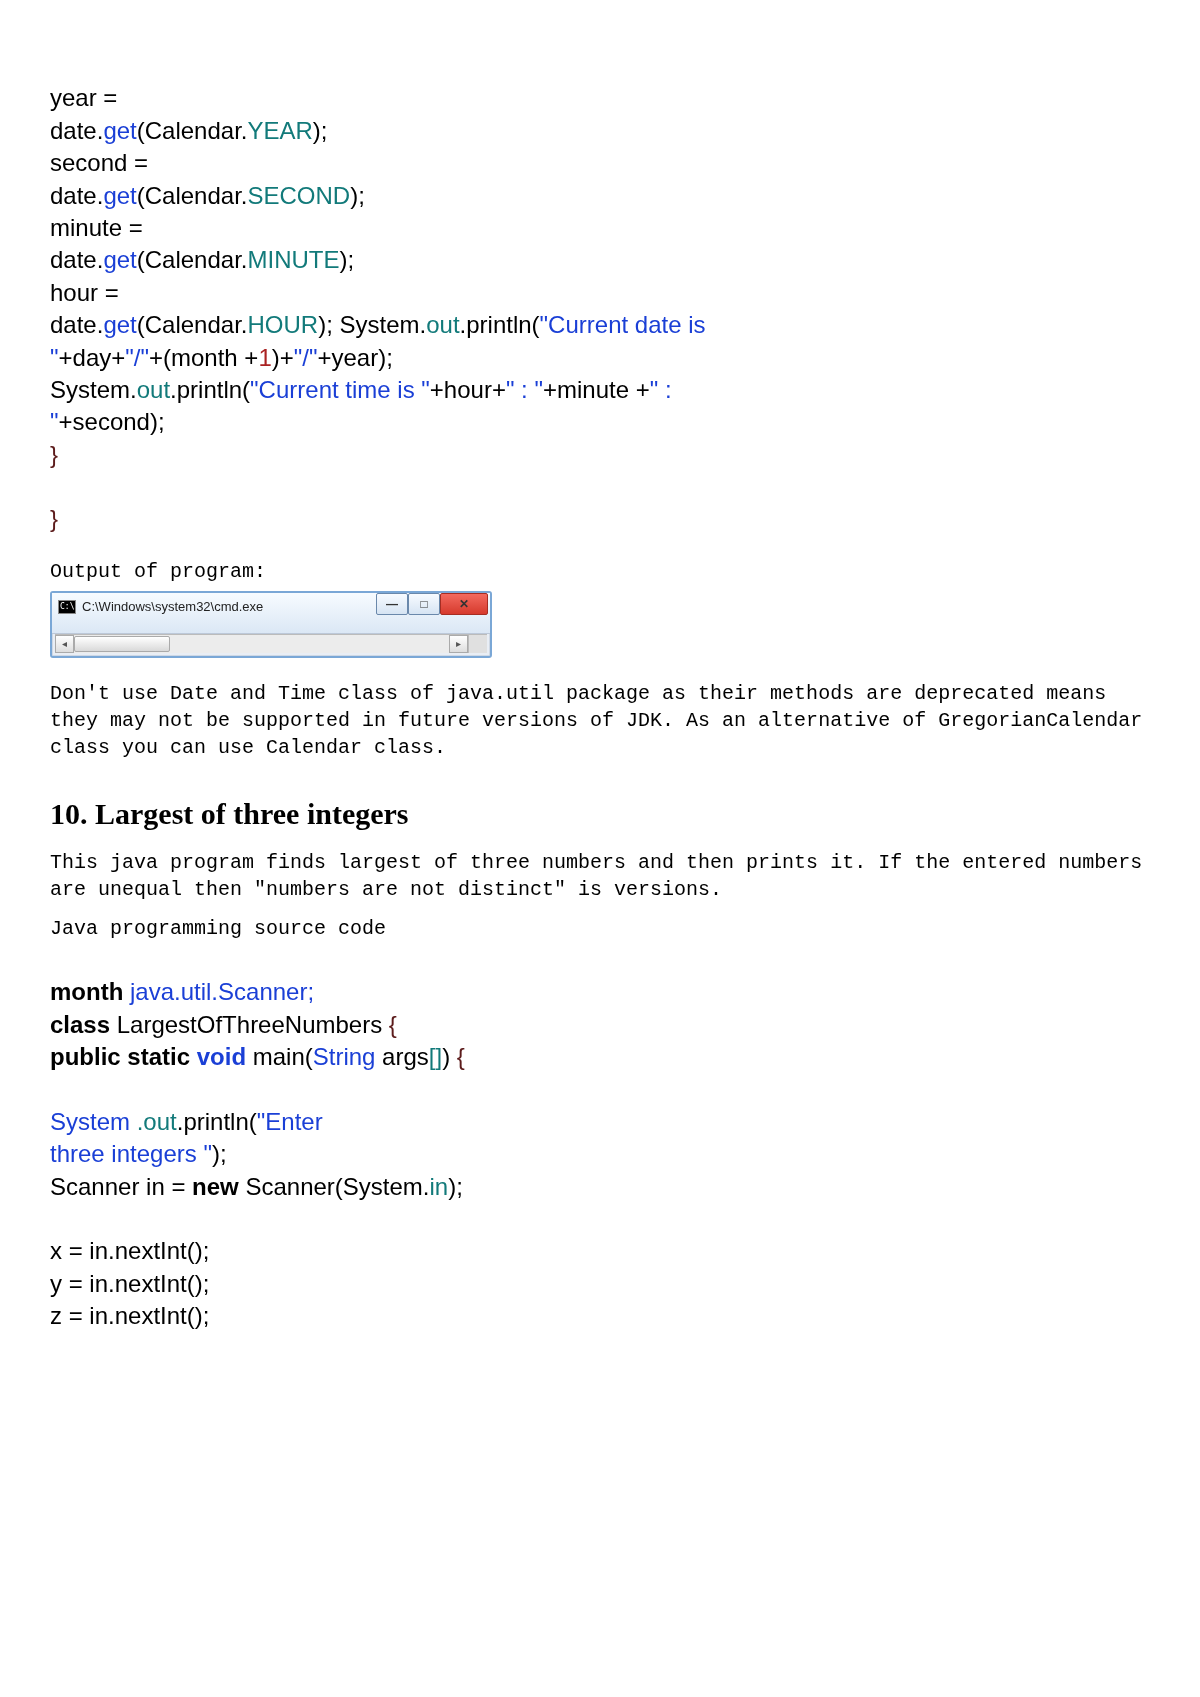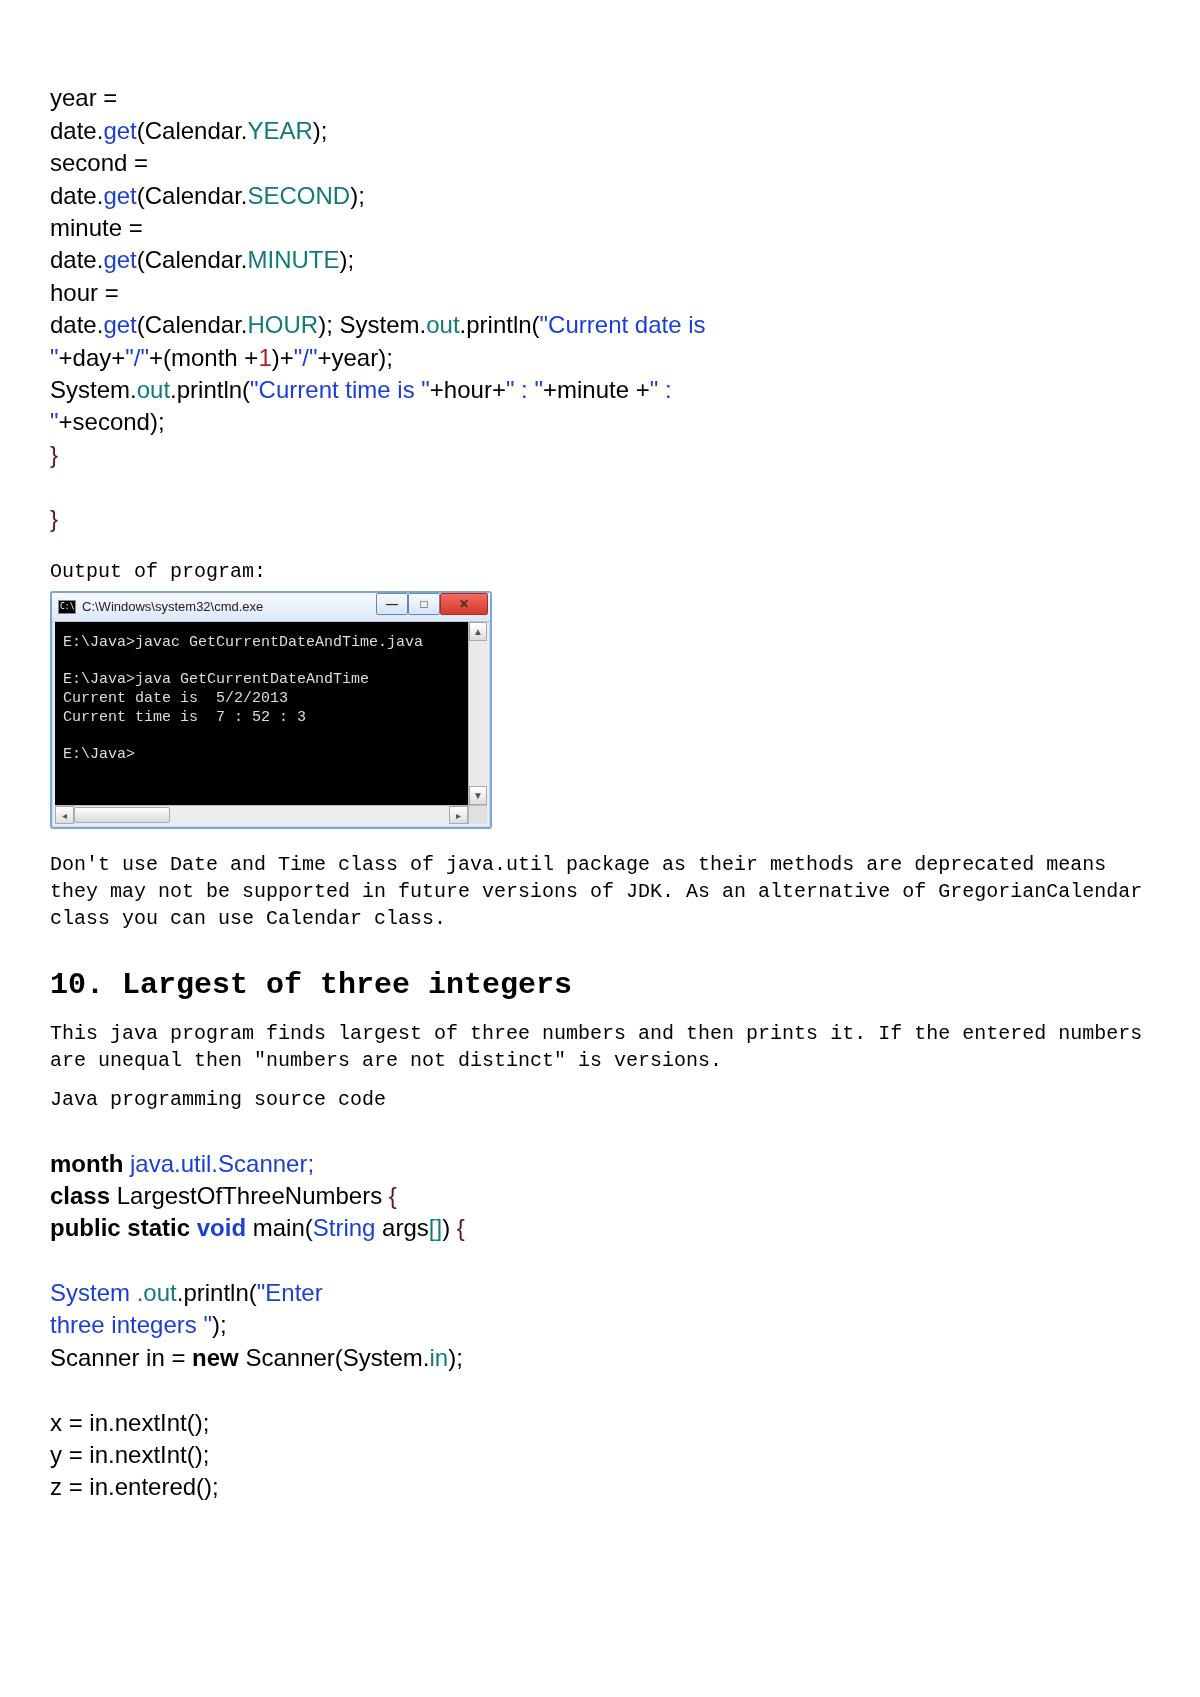--- a/index.html
+++ b/index.html
@@ -22,41 +22,41 @@
   .k-red  { color: #aa2222; }
   .k-br   { color: #5c1b1b; }
   .bold   { font-weight: bold; }
   .para {
     font-family: Liberation Mono, monospace;
     font-size: 20px;
     line-height: 1.35;
     margin-top: 22px;
   }
   h3.section {
-    font-family: Liberation Mono, monospace;
+    font-family: Liberation Serif, serif;
     font-weight: bold;
     font-size: 30px;
     margin: 36px 0 18px 0;
   }
   
   .cmd-wrap {
     width: 438px;
     border: 2px solid #7aa7d6;
     border-radius: 3px;
     background: #e9eef5;
     margin-top: 6px;
     box-shadow: 0 0 0 1px #cfd8e4 inset;
   }
   .cmd-title {
     height: 28px;
     display: flex;
     align-items: center;
     background: linear-gradient(#f7fbff, #dbe7f5);
     border-bottom: 1px solid #bcc8d8;
-    padding: 0 3px 0 6px;
+    padding: 0 3px 12px 6px;
     position: relative;
   }
   .cmd-ico {
     width: 16px; height: 12px;
     background: #000; border: 1px solid #888;
     margin-right: 6px; display: inline-block; position: relative;
   }
   .cmd-ico::after { content:"C:\\"; color:#fff; font: 8px/12px monospace; position:absolute; left:1px; top:0;}
   .cmd-title-text { font: 13px "Segoe UI", Tahoma, sans-serif; color:#222;}
   .win-btns { position:absolute; right:2px; top:0; display:flex; gap:0; height:22px;}
@@ -112,34 +112,20 @@
         </div>
       <div class="win-btn btn-max">
           <span>□</span>
         </div>
       <div class="win-btn btn-close">
           <span>✕</span>
         </div>
     </div>
   </div>
   <div class="cmd-body-wrap">
-    <div style="position:relative;">
-      <div class="cmd-body">E:\Java&gt;javac GetCurrentDateAndTime.java
-
-E:\Java&gt;java GetCurrentDateAndTime
-Current date is  5/2/2013
-Current time is  7 : 52 : 3
-
-E:\Java&gt;</div>
-      <div class="vscroll">
-        <div class="arr">▲</div>
-        <div class="trk"></div>
-        <div class="arr">▼</div>
-      </div>
-    </div>
     <div class="hscroll">
       <div class="arr">◂</div>
       <div class="thumb"></div>
       <div class="trk"></div>
       <div class="arr">▸</div>
       <div class="grip"></div>
     </div>
   </div>
 </div>
 
@@ -155,14 +141,14 @@
 <span><span class="bold">month</span><span class="k-blue"> java.util.Scanner;</span></span>
 <span><span class="bold">class</span><span> LargestOfThreeNumbers </span><span class="k-br">{</span></span>
 <span><span class="bold">public static </span><span class="k-blue bold">void</span><span> main(</span><span class="k-blue">String</span><span> args</span><span class="k-teal">[]</span><span>) </span><span class="k-br">{</span></span>
 
 <span><span class="k-blue">System </span><span class="k-teal">.out</span><span>.println(</span><span class="k-blue">"Enter</span></span>
 <span><span class="k-blue">three integers "</span><span>);</span></span>
 <span><span>Scanner in = </span><span class="bold">new</span><span> Scanner(System.</span><span class="k-teal">in</span><span>);</span></span>
 
 <span>x = in.nextInt();</span>
 <span>y = in.nextInt();</span>
-<span>z = in.entered();</span>
+<span>z = in.nextInt();</span>
 </div>
 
 </body></html>

